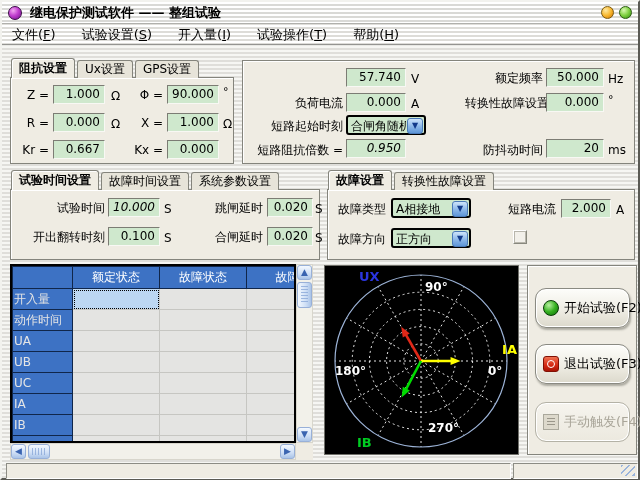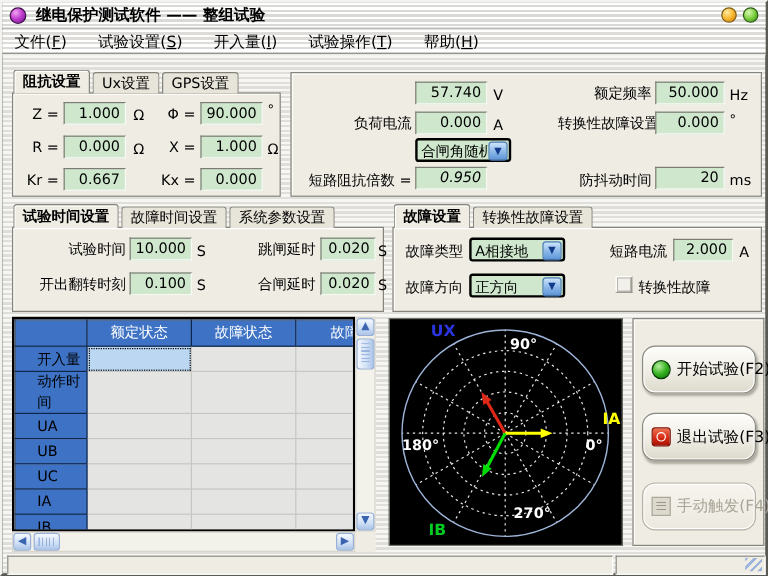--- a/index.html
+++ b/index.html
@@ -56,22 +56,22 @@
   .checkbox { position:absolute; width:14px; height:14px; background:#f2f0ea;
     border:1px solid; border-color:#ffffff #88887e #88887e #ffffff; box-shadow:0 0 0 1px #b8b6ac inset; }
 
   
   .table-wrap { position:absolute; left:8px; top:262px; width:303px; height:196px; background:#efece3; }
   .grid-clip { position:absolute; left:0; top:0; width:286px; height:179px; overflow:hidden;
     border:2px solid #000000; background:#e4e4e2; }
   table.grid { border-collapse:collapse; table-layout:fixed; width:340px; }
   .grid th { background:#3d72c4; color:#fff; font-weight:normal; font-size:12px;
     height:22px; border:1px solid #10264a; text-align:center; }
-  .grid td.rowhead { background:#3d72c4; color:#000000; font-size:12px; height:21px;
-    border:1px solid #10264a; text-align:left; padding-left:18px; }
+  .grid td.rowhead { background:#3d72c4; color:#e5e5e5; font-size:12px; height:21px;
+    border:1px solid #10264a; text-align:left; padding-left:1px; }
   .grid td.cell { background:#e4e4e2; border:1px solid #c6c6c2; }
   .grid td.cell.sel { background:#bcd7f2; outline:1px dotted #000; outline-offset:-2px; }
 
   
   .sb-track-v { position:absolute; left:286px; top:0; width:17px; height:179px; background:#f2f1ea; border:1px solid #d8d6cc; }
   .sb-track-h { position:absolute; left:0; top:179px; width:286px; height:17px; background:#f2f1ea; border:1px solid #d8d6cc; }
   .sb-btn { position:absolute; width:15px; height:15px; border-radius:3px;
     background:linear-gradient(180deg,#f4f9ff 0%,#cfdff5 60%,#aac4e8 100%);
     border:1px solid #98b0d8; color:#3a64b0; font-size:9px; line-height:13px; text-align:center; font-weight:bold; }
   .sb-thumb { position:absolute; border-radius:3px;
@@ -170,40 +170,41 @@
     <div class="fbox" style="left:303px; top:7px; width:58px;">50.000</div>
     <span class="funit" style="left:365px; top:9px;">Hz</span>
 
     <span class="flabel" style="left:2px; top:33px; width:98px;">负荷电流</span>
     <div class="fbox" style="left:103px; top:32px; width:60px;">0.000</div>
     <span class="funit" style="left:168px; top:34px;">A</span>
     <span class="flabel" style="left:222px; top:33px; width:78px;">转换性故障设置</span>
     <div class="fbox" style="left:303px; top:32px; width:58px;">0.000</div>
     <span class="funit sup" style="left:365px; top:30px;">°</span>
 
+    <span class="flabel" style="left:2px; top:56px; width:98px;">短路起始时刻</span>
     <div class="combo" style="left:103px; top:54px; width:80px;">
       <span class="combo-text">合闸角随机</span>
       <span class="combo-btn">▼</span>
     </div>
 
     <span class="flabel" style="left:2px; top:80px; width:98px;">短路阻抗倍数 =</span>
     <div class="fbox" style="left:103px; top:78px; width:60px;font-style:italic;">0.950</div>
     <span class="flabel" style="left:222px; top:80px; width:78px;">防抖动时间</span>
     <div class="fbox" style="left:303px; top:78px; width:58px;">20</div>
     <span class="funit" style="left:365px; top:80px;">ms</span>
   </div>
 
   <div class="tabstrip" style="left:9px; top:168px;">
     <div class="tab active">试验时间设置</div>
     <div class="tab">故障时间设置</div>
     <div class="tab">系统参数设置</div>
   </div>
   <div class="panel-body" style="left:8px; top:187px; width:310px; height:71px;">
     <span class="flabel" style="left:2px; top:9px; width:92px;">试验时间</span>
-    <div class="fbox" style="left:97px; top:8px; width:52px;">10.000</div>
+    <div class="fbox" style="left:97px; top:8px; width:52px;font-style:italic;">10.000</div>
     <span class="funit" style="left:153px; top:10px;">S</span>
     <span class="flabel" style="left:180px; top:9px; width:72px;">跳闸延时</span>
     <div class="fbox" style="left:256px; top:8px; width:46px;">0.020</div>
     <span class="funit" style="left:304px; top:10px;">S</span>
 
     <span class="flabel" style="left:2px; top:38px; width:92px;">开出翻转时刻</span>
     <div class="fbox" style="left:97px; top:37px; width:52px;">0.100</div>
     <span class="funit" style="left:153px; top:39px;">S</span>
     <span class="flabel" style="left:180px; top:38px; width:72px;">合闸延时</span>
     <div class="fbox" style="left:256px; top:37px; width:46px;">0.020</div>
@@ -223,21 +224,20 @@
     <span class="flabel" style="left:150px; top:10px; width:78px;">短路电流</span>
     <div class="fbox" style="left:233px; top:9px; width:50px;">2.000</div>
     <span class="funit" style="left:288px; top:11px;">A</span>
 
     <span class="flabel" style="left:6px; top:40px; width:52px;">故障方向</span>
     <div class="combo" style="left:63px; top:38px; width:80px;">
       <span class="combo-text">正方向</span>
       <span class="combo-btn">▼</span>
     </div>
     <div class="checkbox" style="left:185px; top:40px;"></div>
-    <span class="flabel" style="left:204px; top:40px; width:80px; text-align:left;">转换性故障</span>
   </div>
 
   <div class="table-wrap">
     <div class="grid-clip">
       <table class="grid" id="grid-table">
         <colgroup>
             <col style="width:60px">
             <col style="width:87px">
             <col style="width:87px">
             <col style="width:106px">

